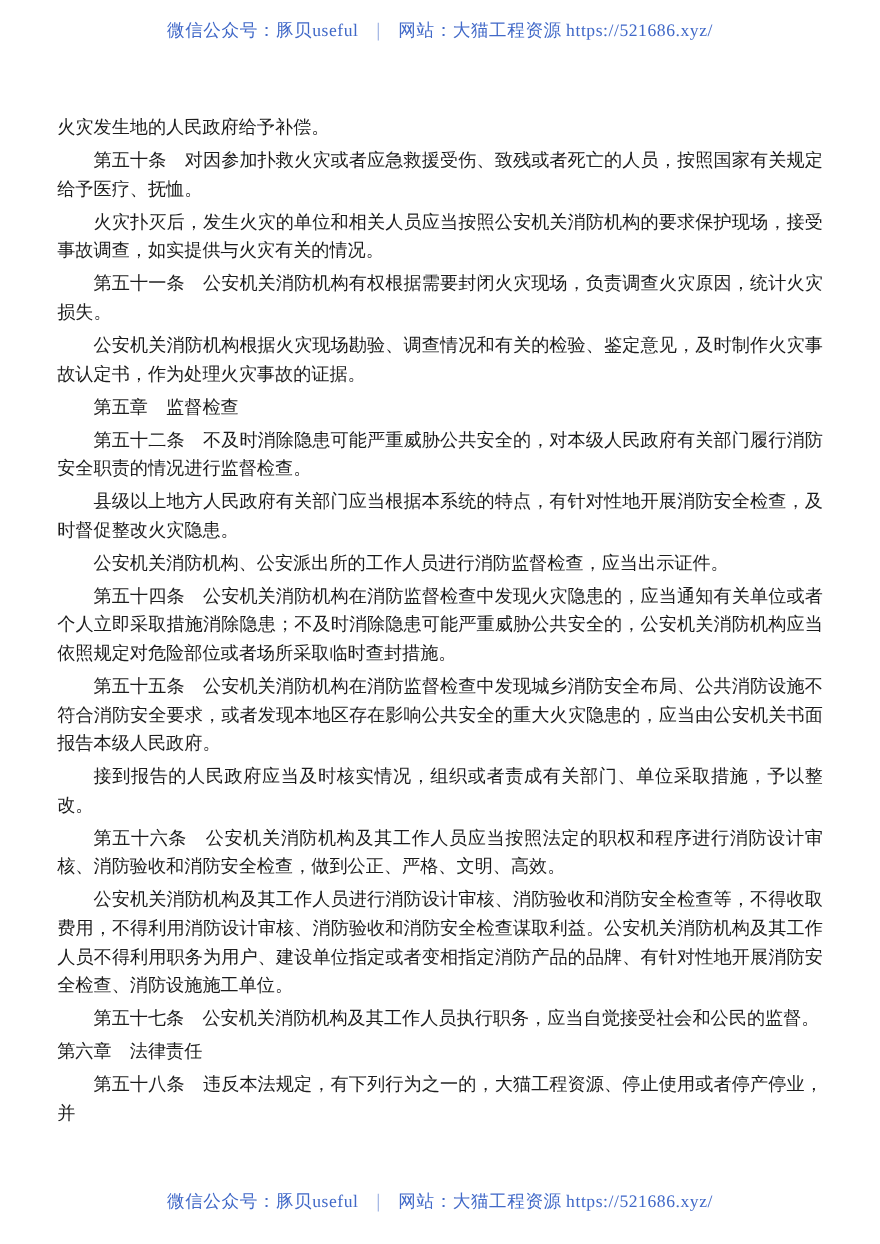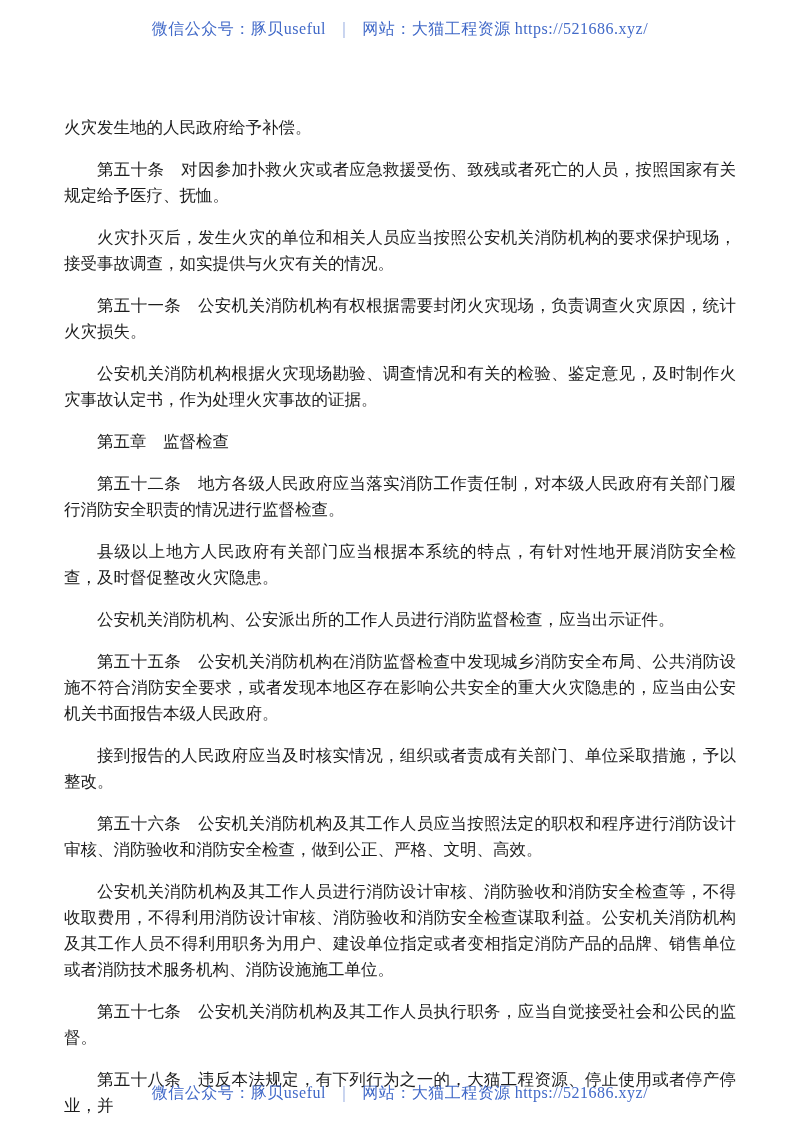--- a/index.html
+++ b/index.html
@@ -42,21 +42,21 @@
     position: absolute;
     left: 48px;
     top: 99px;
     width: 704px;
     color: #1c1c1c;
     font-size: 16.5px;
     line-height: 26px;
     text-align: justify;
   }
   .doc p {
-    margin: 16px;
+    margin: 4px;
     padding: 0;
     text-indent: 0;
   }
   .doc p.indent {
     text-indent: 2em;
   }
 </style>
 </head>
 <body>
 
@@ -67,28 +67,30 @@
   </div>
 
   <div class="doc">
 
   <p>火灾发生地的人民政府给予补偿。</p>
       <p class="indent">第五十条　对因参加扑救火灾或者应急救援受伤、致残或者死亡的人员，按照国家有关规定给予医疗、抚恤。</p>
       <p class="indent">火灾扑灭后，发生火灾的单位和相关人员应当按照公安机关消防机构的要求保护现场，接受事故调查，如实提供与火灾有关的情况。</p>
       <p class="indent">第五十一条　公安机关消防机构有权根据需要封闭火灾现场，负责调查火灾原因，统计火灾损失。</p>
       <p class="indent">公安机关消防机构根据火灾现场勘验、调查情况和有关的检验、鉴定意见，及时制作火灾事故认定书，作为处理火灾事故的证据。</p>
       <p class="indent heading">第五章　监督检查</p>
-      <p class="indent">第五十二条　地方各级人民政府应当落实消防工作责任制，对本级人民政府有关部门履行消防安全职责的情况进行监督检查。</p>
+      <p class="indent">第五十二条　不及时消除隐患可能严重威胁公共安全的，对本级人民政府有关部门履行消防安全职责的情况进行监督检查。</p>
       <p class="indent">县级以上地方人民政府有关部门应当根据本系统的特点，有针对性地开展消防安全检查，及时督促整改火灾隐患。</p>
       <p class="indent">公安机关消防机构、公安派出所的工作人员进行消防监督检查，应当出示证件。</p>
+      <p class="indent">第五十四条　公安机关消防机构在消防监督检查中发现火灾隐患的，应当通知有关单位或者个人立即采取措施消除隐患；不及时消除隐患可能严重威胁公共安全的，公安机关消防机构应当依照规定对危险部位或者场所采取临时查封措施。</p>
       <p class="indent">第五十五条　公安机关消防机构在消防监督检查中发现城乡消防安全布局、公共消防设施不符合消防安全要求，或者发现本地区存在影响公共安全的重大火灾隐患的，应当由公安机关书面报告本级人民政府。</p>
       <p class="indent">接到报告的人民政府应当及时核实情况，组织或者责成有关部门、单位采取措施，予以整改。</p>
       <p class="indent">第五十六条　公安机关消防机构及其工作人员应当按照法定的职权和程序进行消防设计审核、消防验收和消防安全检查，做到公正、严格、文明、高效。</p>
-      <p class="indent">公安机关消防机构及其工作人员进行消防设计审核、消防验收和消防安全检查等，不得收取费用，不得利用消防设计审核、消防验收和消防安全检查谋取利益。公安机关消防机构及其工作人员不得利用职务为用户、建设单位指定或者变相指定消防产品的品牌、销售单位或者消防技术服务机构、消防设施施工单位。</p>
+      <p class="indent">公安机关消防机构及其工作人员进行消防设计审核、消防验收和消防安全检查等，不得收取费用，不得利用消防设计审核、消防验收和消防安全检查谋取利益。公安机关消防机构及其工作人员不得利用职务为用户、建设单位指定或者变相指定消防产品的品牌、有针对性地开展消防安全检查、消防设施施工单位。</p>
       <p class="indent">第五十七条　公安机关消防机构及其工作人员执行职务，应当自觉接受社会和公民的监督。</p>
+      <p class="heading">第六章　法律责任</p>
       <p class="indent">第五十八条　违反本法规定，有下列行为之一的，大猫工程资源、停止使用或者停产停业，并</p>
     </div>
 
   <div class="page-band footer">
     <span>微信公众号：豚贝useful</span><span class="sep">｜</span><span>网站：大猫工程资源</span><a class="url" href="#">https://521686.xyz/</a>
   </div>
 
 </div>
 
 </body></html>

